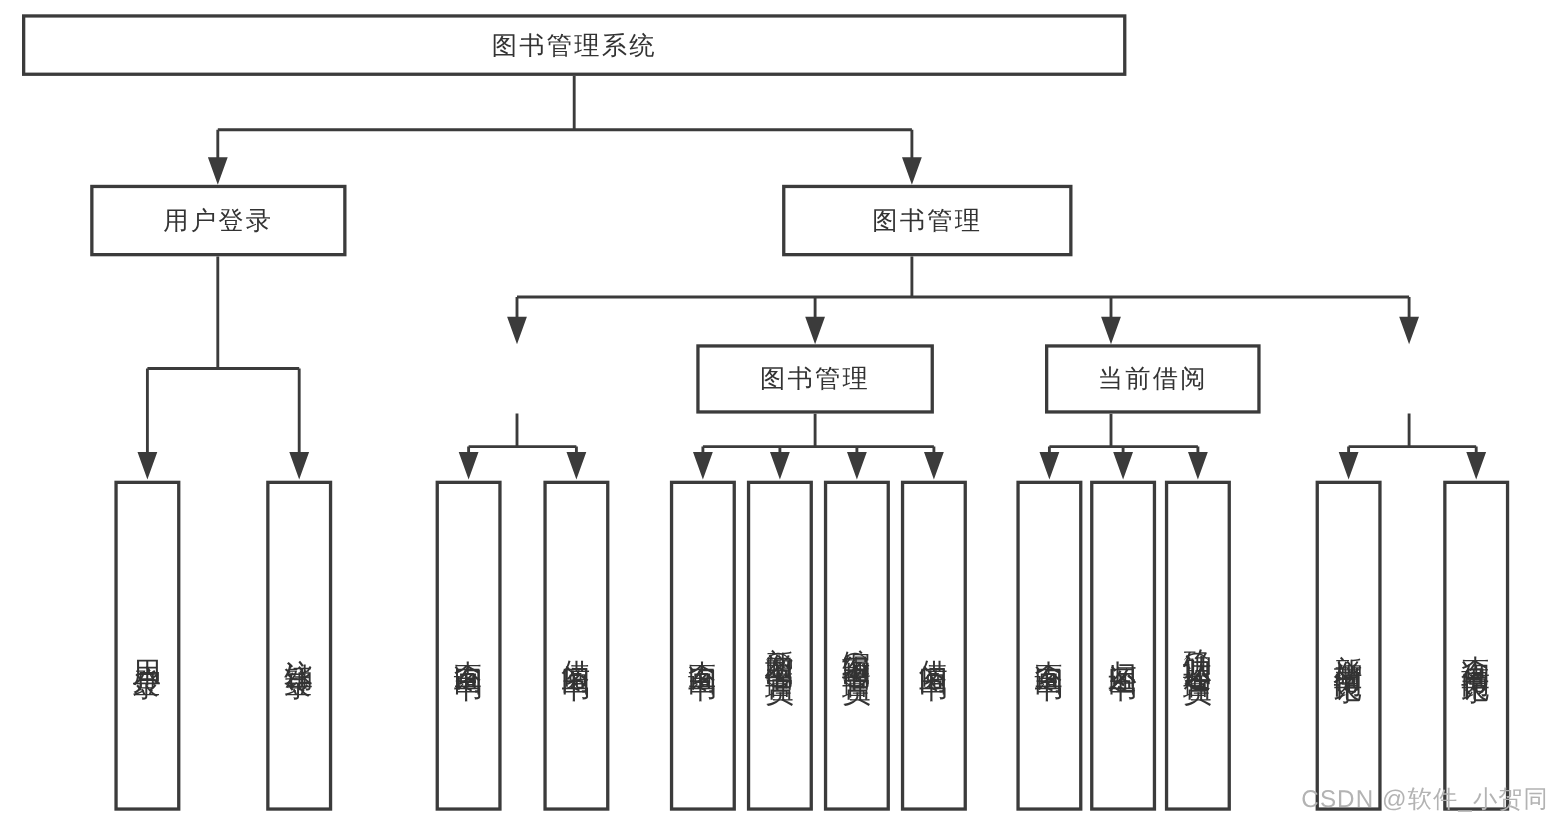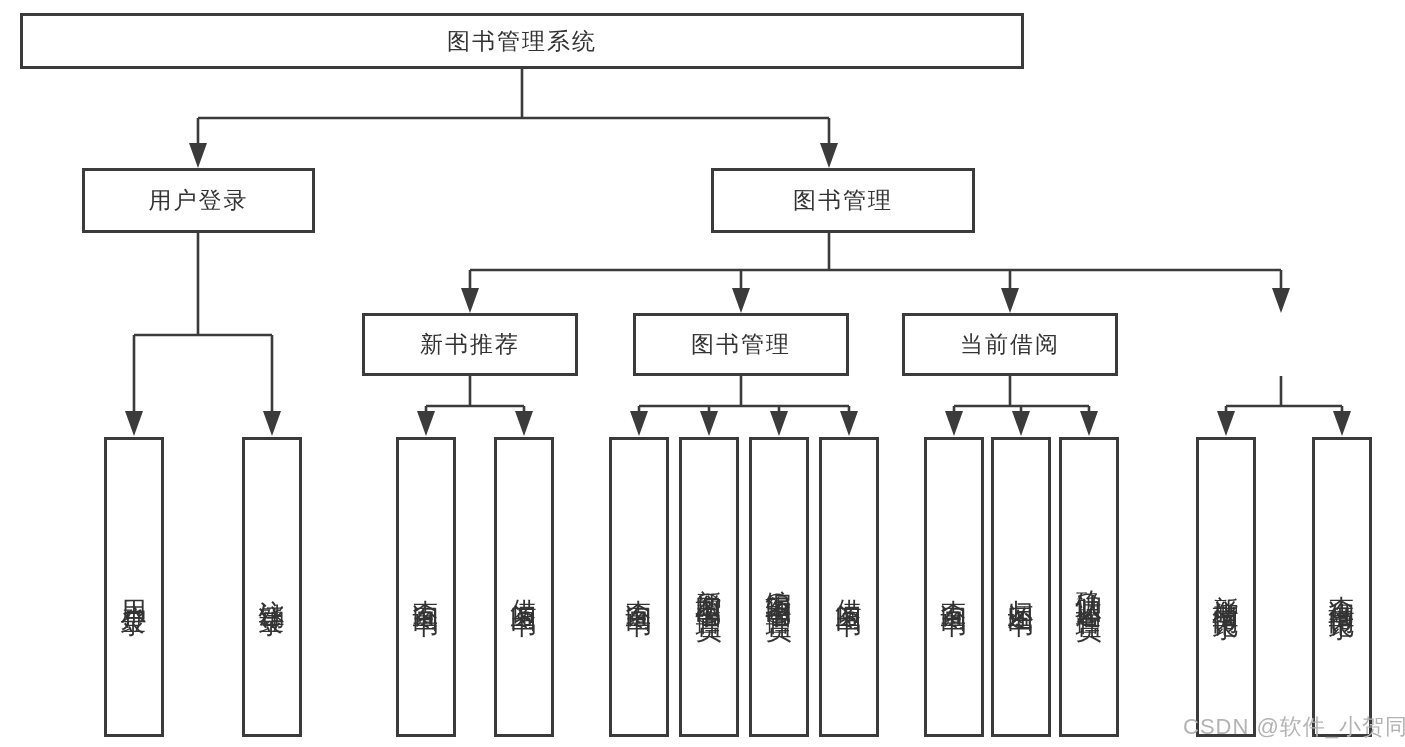--- a/index.html
+++ b/index.html
@@ -117,27 +117,24 @@
     <span>图书管理系统</span>
   </div>
 
   <div class="box" style="left:82px;top:168px;width:233px;height:65px">
     <span>用户登录</span>
   </div>
   <div class="box" style="left:711px;top:168px;width:264px;height:65px">
     <span>图书管理</span>
   </div>
 
-  <div class="box" style="left:362px;top:313px;width:216px;height:63px">
-    <span>新书推荐</span>
-  </div>
   <div class="box" style="left:633px;top:313px;width:216px;height:63px">
     <span>图书管理</span>
   </div>
-  <div class="box" style="left:902px;top:313px;width:216px;height:63px">
+  <div class="box" style="left:950px;top:313px;width:196px;height:63px">
     <span>当前借阅</span>
   </div>
 
   <div class="box leaf" style="left:104px;top:437px;width:60px;height:300px">
     <span class="vtext">用户登录</span>
   </div>
   <div class="box leaf" style="left:242px;top:437px;width:60px;height:300px">
     <span class="vtext">注销登录</span>
   </div>
 

